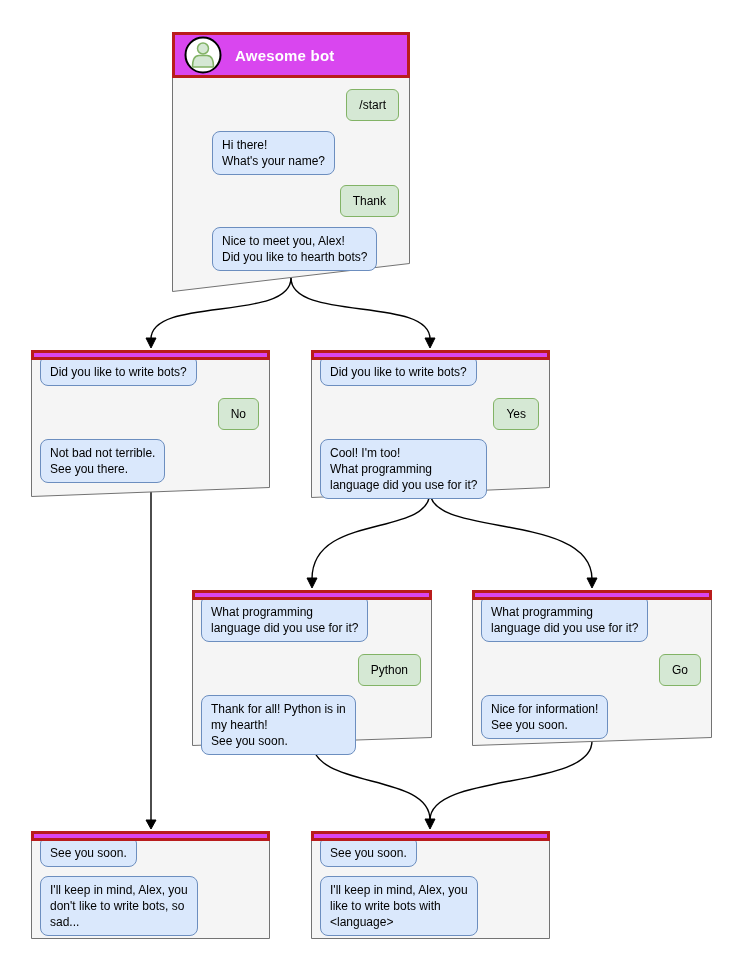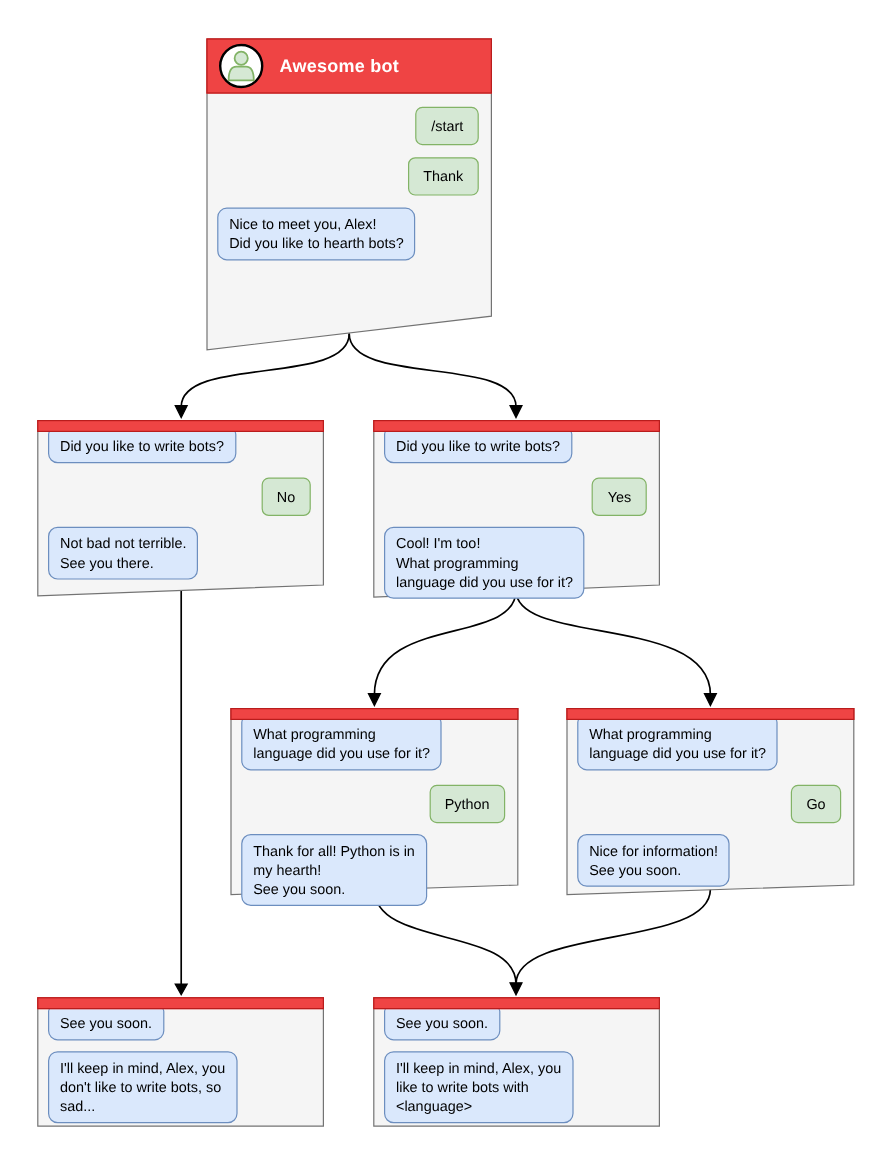--- a/index.html
+++ b/index.html
@@ -14,22 +14,22 @@
   .edges { position: absolute; left: 0; top: 0; z-index: 0; }
   .edges path.line { fill: none; stroke: #000; stroke-width: 1.4; }
   .edges polygon.head { fill: #000; stroke: #000; }
 
   .window { position: absolute; z-index: 1; }
   .frame { position: absolute; left: 0; top: 0; overflow: visible; }
   .frame polygon { fill: #F5F5F5; stroke: #737373; stroke-width: 1; }
 
   .header {
     position: absolute; left: 0; right: 0; top: 0;
-    background: #ef4444;
-    border: 1px solid #b91c1c;
+    background: #d946ef;
+    border: 3px solid #b91c1c;
     box-sizing: border-box;
     z-index: 3;
     display: flex; align-items: center;
   }
   .header.tall { height: 46px; }
   .header.thin { height: 10px; }
 
   .avatar { width: 38px; height: 38px; margin-left: 9px; flex: 0 0 auto; }
   .title { color: #ffffff; font-weight: bold; font-size: 15px; margin-left: 13px; letter-spacing: 0.2px; }
 
@@ -46,21 +46,21 @@
     padding: 5px 9px;
     font-size: 12px; line-height: 16px; color: #000;
     white-space: pre-line;
     width: fit-content; max-width: 190px;
     box-sizing: border-box;
   }
   .bot-b  { background: #DAE8FC; border: 1px solid #6C8EBF; align-self: flex-start; }
   .user-b { background: #D5E8D4; border: 1px solid #82B366; align-self: flex-end;
             padding: 7px 12px; border-radius: 6px; margin-right: 2px; }
 
-  .body.chat .bubble { margin-bottom: 10px; }
+  .body.chat .bubble { margin-bottom: 10px; margin-left: 31px; }
   .body.flow .bubble.first { margin-top: -2px; border-top-left-radius: 4px; border-top-right-radius: 4px; }
   .body.flow .bot-b { margin-bottom: 9px; }
   .body.flow .user-b { margin-top: 3px; margin-bottom: 9px; margin-left: 37px; }
 </style>
 </head>
 <body>
 
 <div class="canvas">
 
   <svg class="edges" width="743" height="971">
@@ -93,20 +93,22 @@
     <div class="header tall">
       <svg class="avatar" viewBox="0 0 38 38">
         <circle cx="19" cy="19" r="17.5" fill="#ffffff" stroke="#000000" stroke-width="2"></circle>
         <path d="M8.5,31 C8.5,22 12,19.5 15,19.5 L23,19.5 C26,19.5 29.5,22 29.5,31 Z" fill="#D5E8D4" stroke="#82B366" stroke-width="1.5" stroke-linejoin="round"></path>
         <circle cx="19" cy="12.5" r="5.5" fill="#D5E8D4" stroke="#82B366" stroke-width="1.5"></circle>
       </svg>
       <span class="title">Awesome bot</span>
     </div>
     <div class="body chat">
       <div class="bubble user-b">/start</div>
+      <div class="bubble bot-b">Hi there!
+What's your name?</div>
       <div class="bubble user-b">Thank</div>
       <div class="bubble bot-b">Nice to meet you, Alex!
 Did you like to hearth bots?</div>
     </div>
   </div>
 
   <div class="window" style="left:31px; top:350px; width:239px; height:147px">
     <svg class="frame" width="239" height="147">
       <polygon points="0.5,0.5 238.5,0.5 238.5,137.5 0.5,146.5"></polygon>
     </svg>

